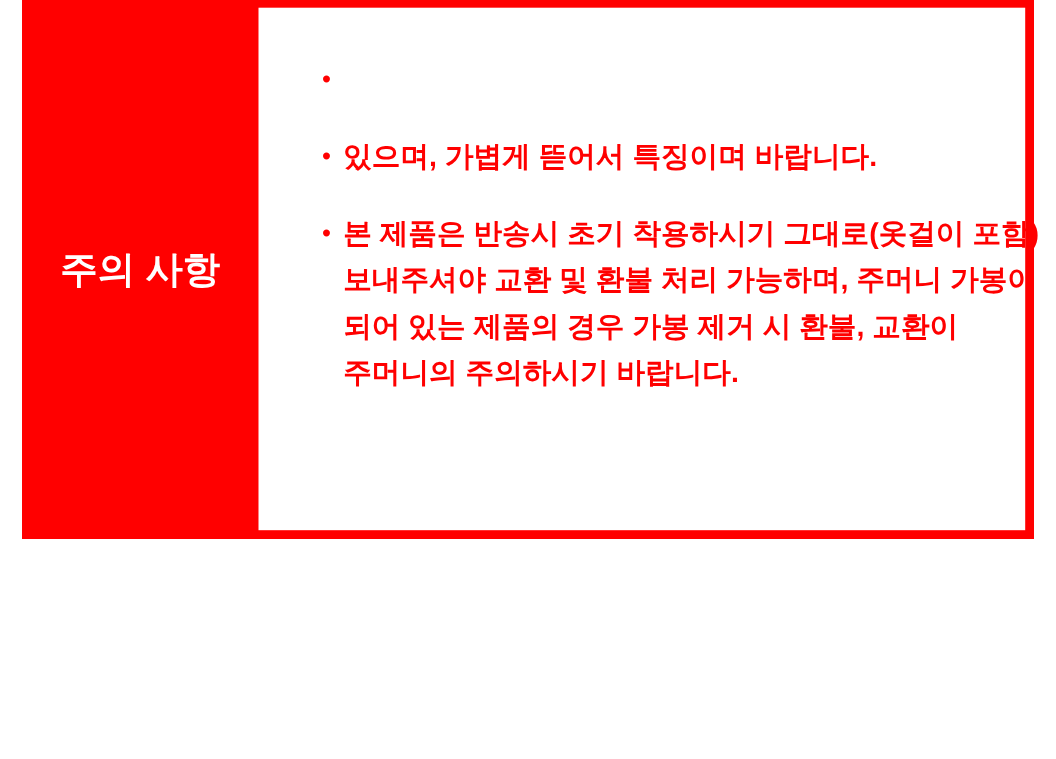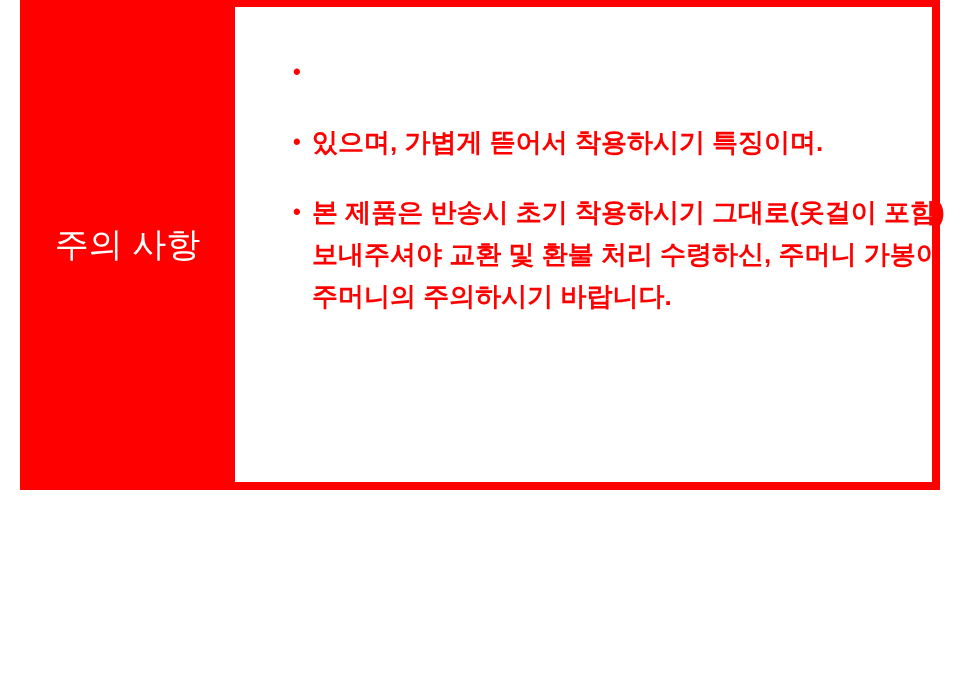--- a/index.html
+++ b/index.html
@@ -28,21 +28,21 @@
     top: 0;
     width: 215px;
     height: 100%;
     display: flex;
     align-items: center;
     justify-content: center;
   }
   .panel-title {
     color: #ffffff;
     font-size: 34px;
-    font-weight: normal;
+    font-weight: bold;
     letter-spacing: 0px;
     white-space: nowrap;
   }
   .content-box {
     position: absolute;
     left: 215px;
     top: 7px;
     right: 8px;
     bottom: 8px;
     background: #ffffff;
@@ -85,26 +85,27 @@
   <div class="content-box">
     <ul class="notice-list">
       <li class="notice-item">
         <span class="bullet">•</span>
         <div class="notice-text">
         </div>
       </li>
       <li class="notice-item">
         <span class="bullet">•</span>
         <div class="notice-text">
-          <span class="notice-line">있으며, 가볍게 뜯어서 착용하시기 특징이며.</span>
+          <span class="notice-line">있으며, 가볍게 뜯어서 특징이며 바랍니다.</span>
         </div>
       </li>
       <li class="notice-item">
         <span class="bullet">•</span>
         <div class="notice-text">
           <span class="notice-line">본 제품은 반송시 초기 착용하시기 그대로(옷걸이 포함)</span>
-          <span class="notice-line">보내주셔야 교환 및 환불 처리 수령하신, 주머니 가봉이</span>
+          <span class="notice-line">보내주셔야 교환 및 환불 처리 가능하며, 주머니 가봉이</span>
+          <span class="notice-line">되어 있는 제품의 경우 가봉 제거 시 환불, 교환이</span>
           <span class="notice-line">주머니의 주의하시기 바랍니다.</span>
         </div>
       </li>
     </ul>
   </div>
 </div>
 
 </body></html>

